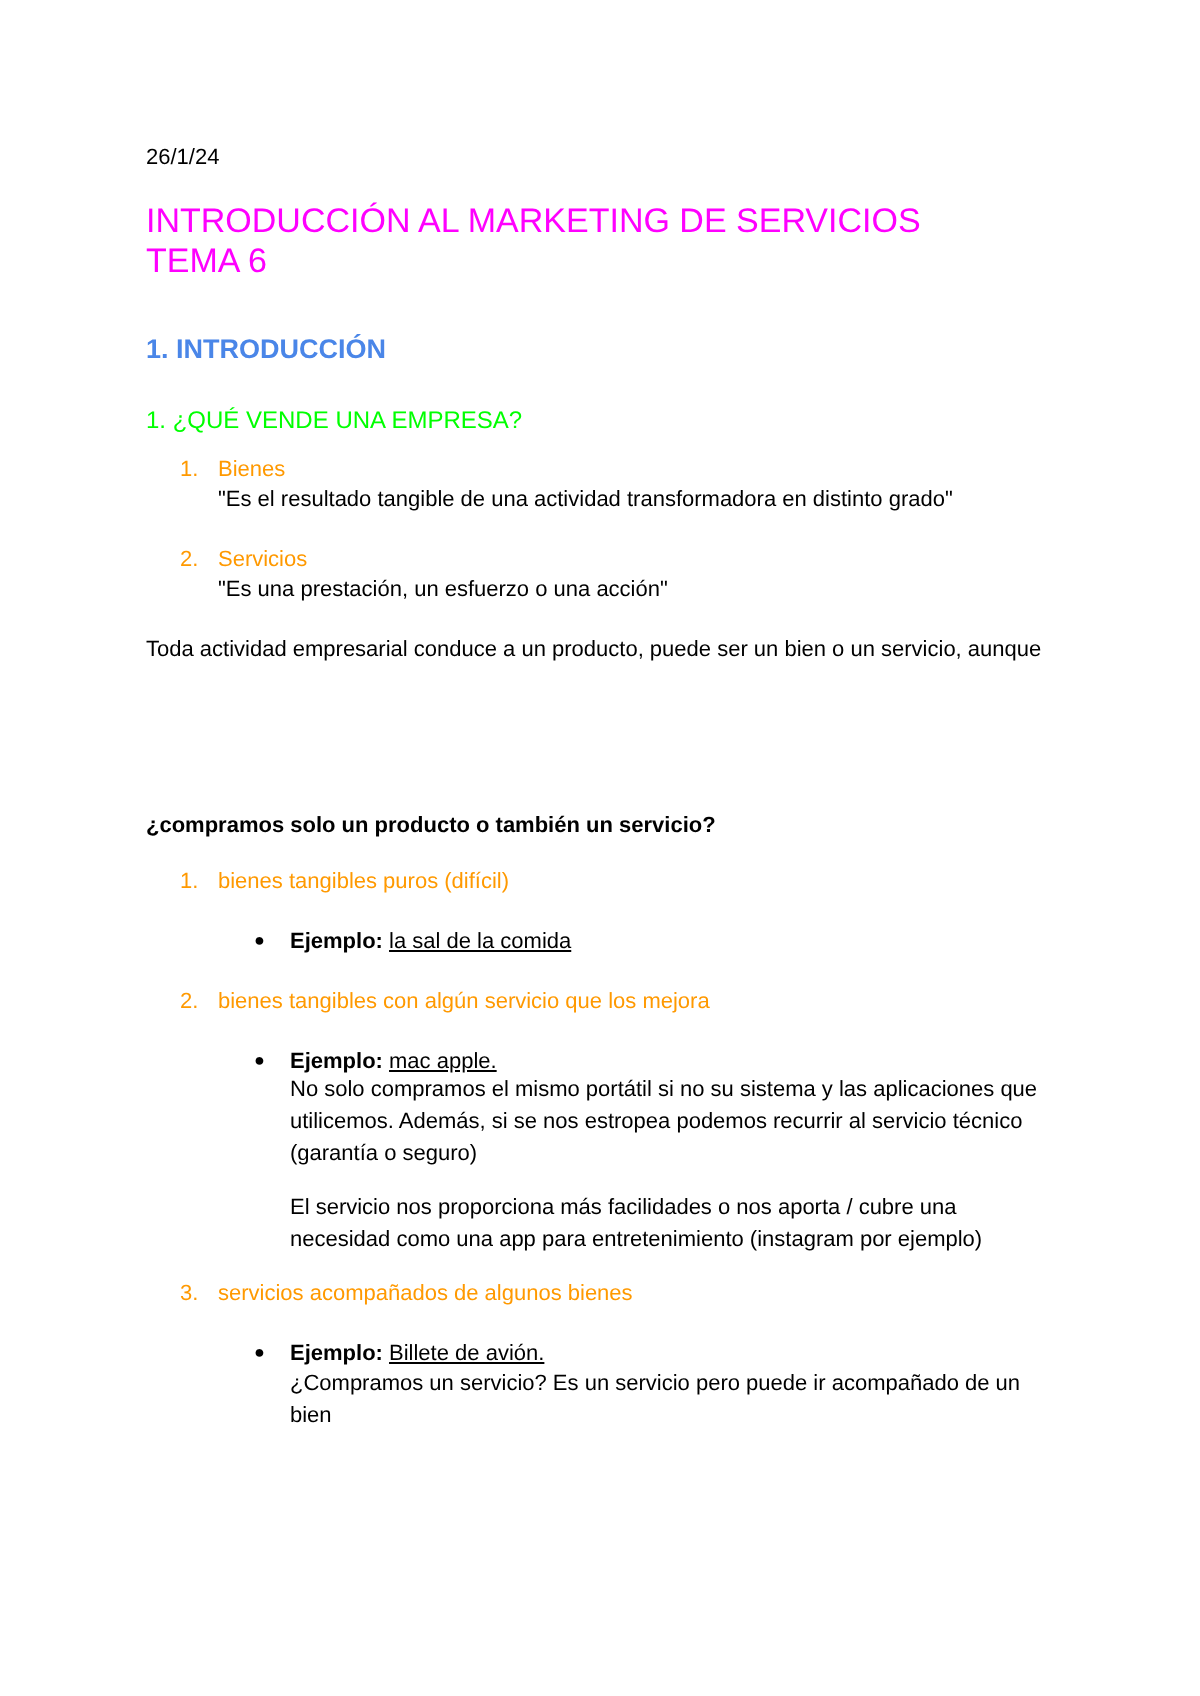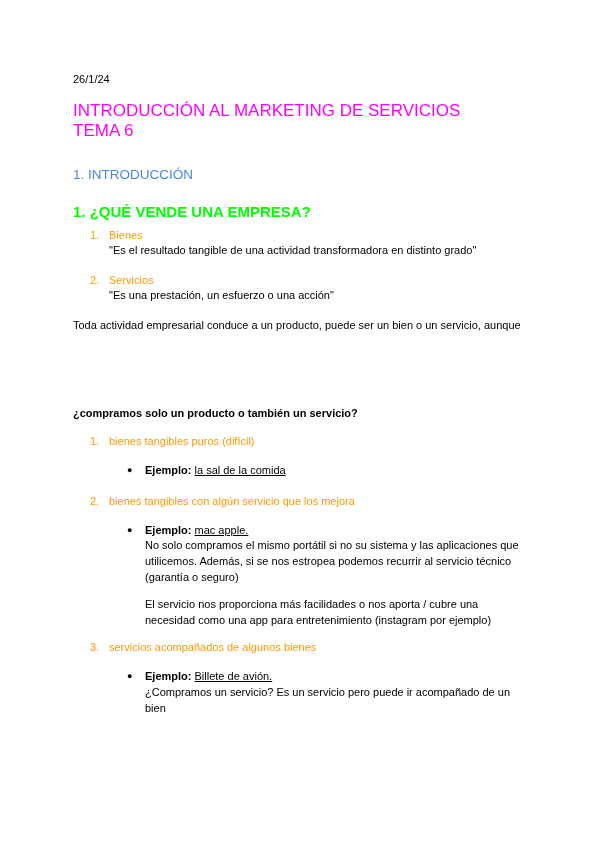--- a/index.html
+++ b/index.html
@@ -1,22 +1,22 @@
 <!DOCTYPE html>
 <html><head>
   <meta charset="utf-8">
   <style>
     html, body { margin: 0; padding: 0; background: #ffffff; }
     body { width: 600px; height: 848px; position: relative; font-family: "Liberation Sans", sans-serif; color: #000; overflow: hidden; }
     .page { position: absolute; left: 0; top: 0; width: 600px; height: 848px; }
     .abs { position: absolute; white-space: nowrap; }
     .date { left: 73px; top: 73px; font-size: 11px; }
     .title { left: 73px; font-size: 17px; color: #ff00ff; line-height: 20px; }
-    .h1 { left: 73px; top: 167px; font-size: 13.5px; font-weight: normal; color: #4a86e8; }
-    .h2 { left: 73px; font-size: 15px; font-weight: bold; color: #00ff00; }
+    .h1 { left: 73px; top: 167px; font-size: 13.5px; font-weight: bold; color: #4a86e8; }
+    .h2 { left: 73px; font-size: 12px; font-weight: normal; color: #00ff00; }
     .oli { font-size: 11px; font-weight: normal; color: #ff9900; }
     .oli .num { display: inline-block; width: 19px; }
     .body { font-size: 11px; line-height: 16px; }
     .bold { font-weight: bold; }
     .ul { text-decoration: underline; }
     .bullet { display: inline-block; width: 18px; font-size: 9px; vertical-align: 1px; }
   </style>
 </head>
 <body>
 

